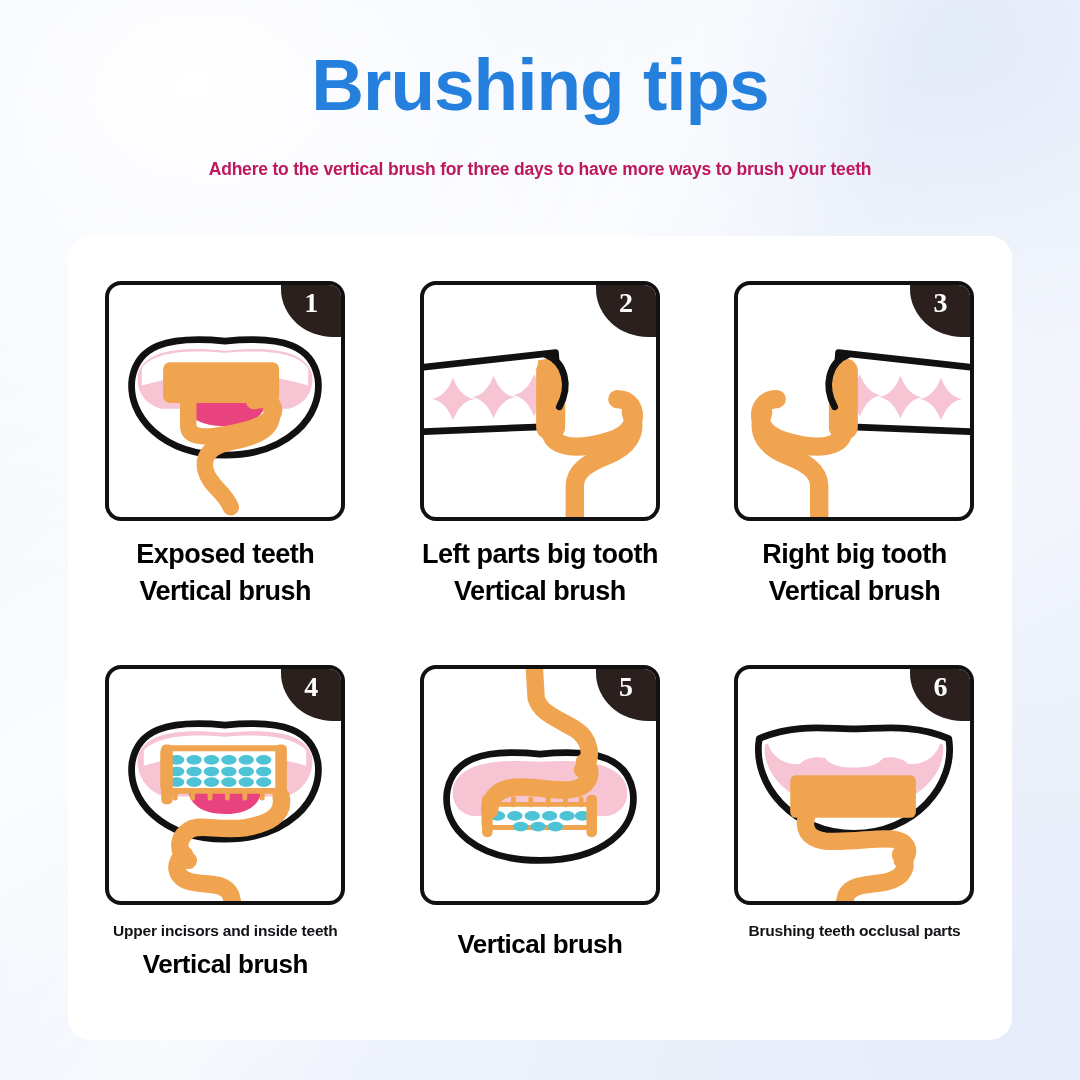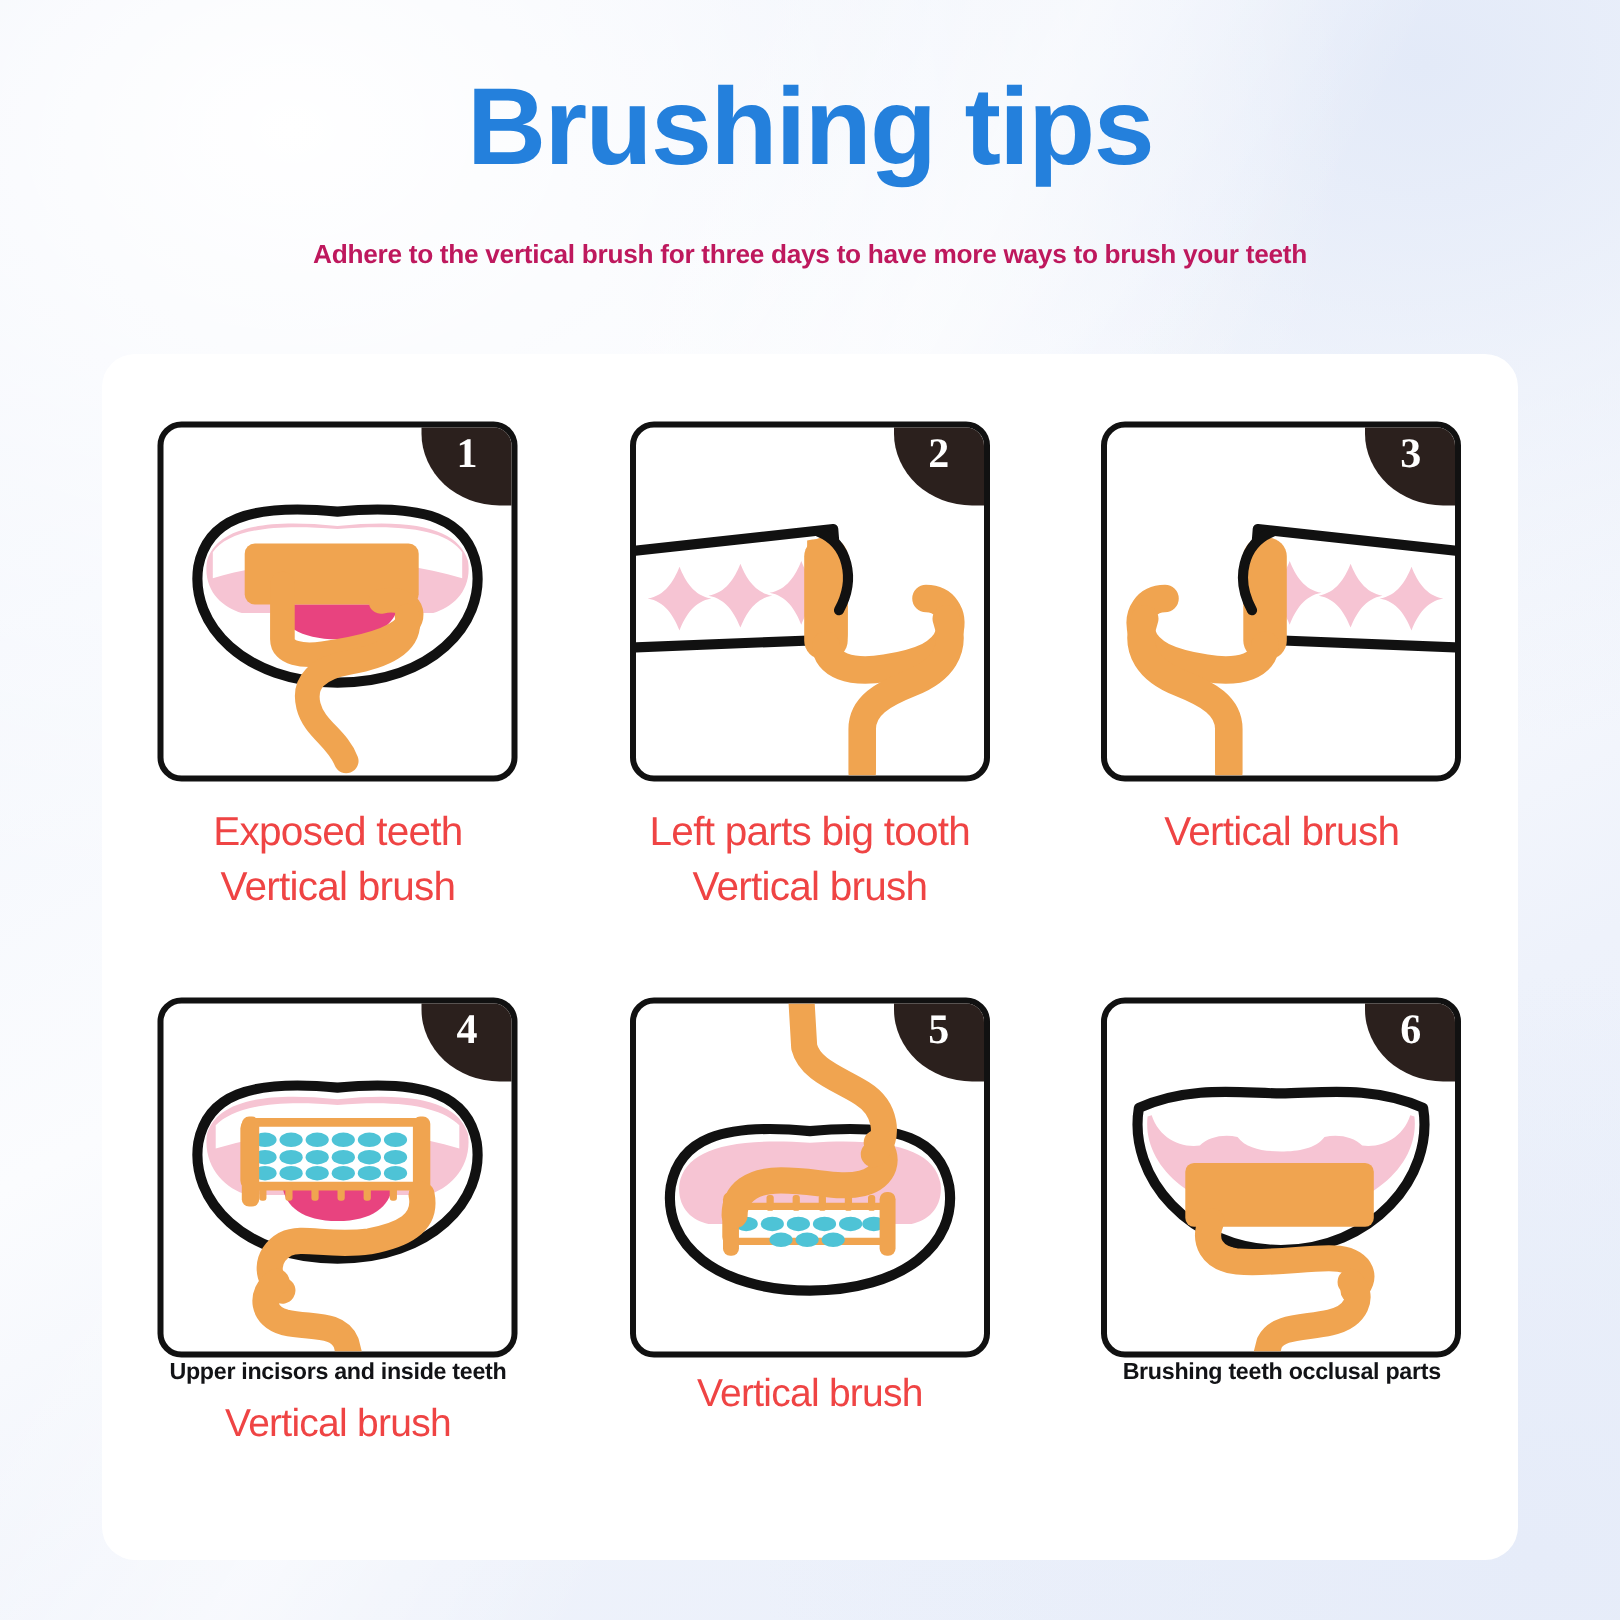--- a/index.html
+++ b/index.html
@@ -120,34 +120,34 @@
     padding-top: 2px;
   }
 
   
   .caption-block {
     text-align: center;
     width: 100%;
   }
   .cap-big {
     font-size: 27px;
-    font-weight: 400;
-    color: #ef4444;
+    font-weight: 700;
+    color: #000000;
     letter-spacing: -.5px;
     line-height: 1.38;
   }
   .cap-small {
     font-size: 15.5px;
     font-weight: 700;
     color: #121316;
     letter-spacing: -.2px;
     line-height: 1.3;
   }
   #row-1 .caption-block { margin-top: 15px; }
-  #row-2 .caption-block { margin-top: 0; }
+  #row-2 .caption-block { margin-top: 16px; }
   #row-2 .cap-big { font-size: 26px; margin-top: 6px; }
   .cap-hidden { visibility: hidden; }
 </style>
 </head>
 <body>
 
 <div id="bg-base"></div>
 <div id="bg-sheen"></div>
 
 <div id="header">
@@ -230,20 +230,21 @@
             <path d="M131 150 C131 164 148 170 172 166 C196 162 212 156 216 142 C220 128 212 118 200 118" fill="none" stroke="#f0a450" stroke-width="19" stroke-linecap="round" stroke-linejoin="round"></path>
             <path d="M214 132 C222 154 210 168 190 176 C170 184 156 192 156 208 L156 238" fill="none" stroke="#f0a450" stroke-width="19" stroke-linecap="round" stroke-linejoin="round"></path>
             <path d="M126 72 C146 80 152 104 140 126" fill="none" stroke="#111111" stroke-width="7" stroke-linecap="round"></path>
           </g>
         </svg>
         <div class="step-badge">
           <span>3</span>
         </div>
       </div>
       <div class="caption-block">
+        <div class="cap-big">Right big tooth</div>
         <div class="cap-big">Vertical brush</div>
       </div>
     </div>
   </div>
 
   <div class="grid-row" id="row-2">
 
     <div class="tip-cell">
       <div class="panel-frame">
         <svg class="panel-svg" viewBox="0 0 240 240">

